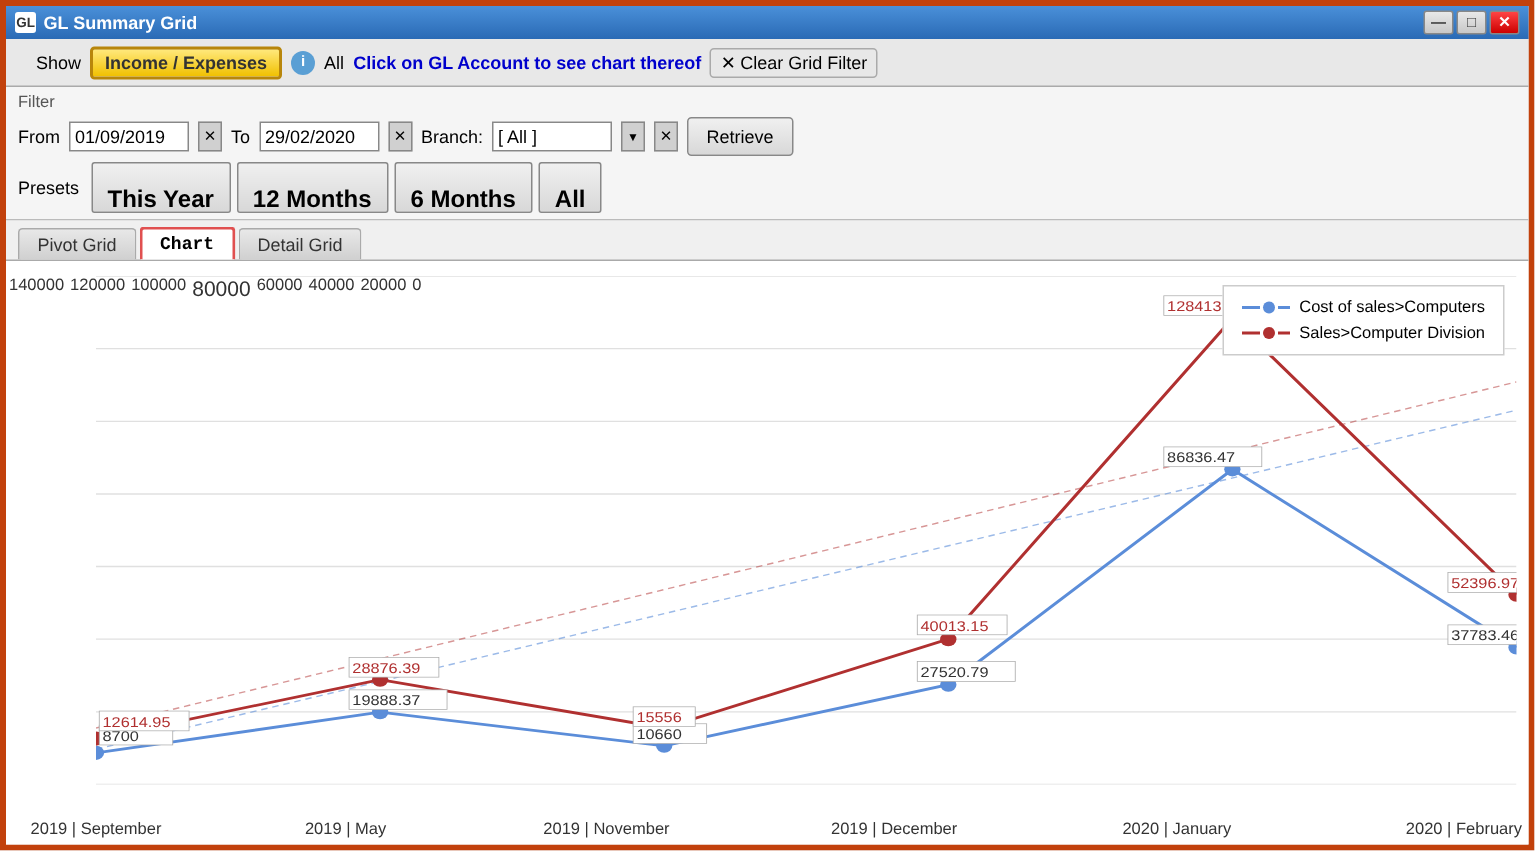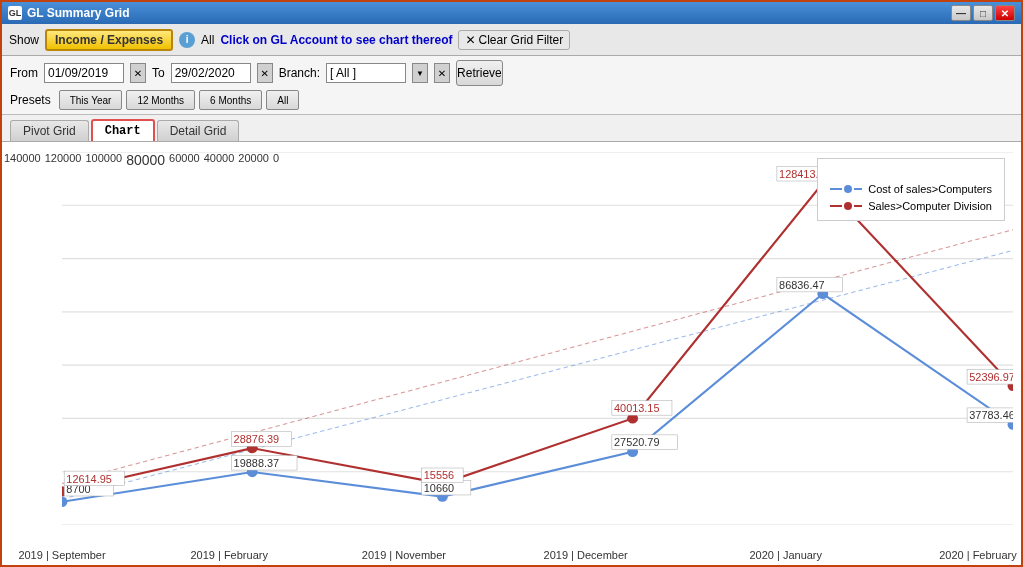--- a/index.html
+++ b/index.html
@@ -1,47 +1,47 @@
 <!DOCTYPE html>
 <html><head>
   <meta charset="utf-8">
   <style>
     * { box-sizing: border-box; margin: 0; padding: 0; }
     body { font-family: 'Segoe UI', Tahoma, Geneva, Verdana, sans-serif; font-size: 12px; background: #f0f0f0; }
     
-    .window { width: 1023px; height: 567px; border: 2px solid #c2410c; background: #f0f0f0; display: flex; flex-direction: column; }
+    .window { width: 1023px; height: 567px; border: 4px solid #c2410c; background: #f0f0f0; display: flex; flex-direction: column; }
     
     .title-bar { background: linear-gradient(to bottom, #4a90d9, #2a6ab5); color: white; height: 22px; display: flex; align-items: center; padding: 0 6px; font-size: 12px; font-weight: bold; user-select: none; }
     .title-bar-icon { width: 14px; height: 14px; margin-right: 5px; background: #fff; border-radius: 2px; display: flex; align-items: center; justify-content: center; font-size: 9px; color: #333; }
     .title-bar-title { flex: 1; }
     .title-bar-controls { display: flex; gap: 2px; }
     .title-bar-btn { width: 20px; height: 16px; background: linear-gradient(to bottom, #e8e8e8, #c8c8c8); border: 1px solid #888; border-radius: 2px; display: flex; align-items: center; justify-content: center; cursor: pointer; font-size: 10px; color: #333; }
     .title-bar-btn.close { background: linear-gradient(to bottom, #f44, #c00); color: white; }
 
-    .toolbar { background: #e8e8e8; border-bottom: 1px solid #aaa; padding: 4px 7px; display: flex; align-items: center; gap: 6px; height: 32px; }
+    .toolbar { background: #e8e8e8; border-bottom: 1px solid #aaa; padding: 4px 20px; display: flex; align-items: center; gap: 6px; height: 32px; }
     .show-label { font-size: 12px; }
     .btn-income { background: linear-gradient(to bottom, #ffe87c, #f0c000); border: 2px solid #b8860b; border-radius: 3px; padding: 2px 8px; font-size: 12px; font-weight: bold; color: #333; cursor: pointer; height: 22px; display: flex; align-items: center; }
     .btn-info { background: #5a9fd4; border-radius: 50%; width: 16px; height: 16px; display: flex; align-items: center; justify-content: center; color: white; font-size: 10px; font-weight: bold; }
     .all-label { font-size: 12px; }
     .click-label { color: #0000cc; font-size: 12px; font-weight: bold; }
     .btn-clear { display: flex; align-items: center; gap: 3px; background: #e8e8e8; border: 1px solid #aaa; border-radius: 3px; padding: 2px 6px; cursor: pointer; font-size: 12px; }
     
     .filter-section { background: #f5f5f5; border-bottom: 1px solid #bbb; padding: 4px 8px; }
     .filter-title { font-size: 11px; color: #555; margin-bottom: 4px; }
     .filter-row { display: flex; align-items: center; gap: 6px; }
     .filter-label { font-size: 12px; }
     .date-input { border: 1px solid #888; height: 20px; padding: 4px 3px; font-size: 12px; display: flex; align-items: center; background: white; min-width: 80px; }
     .input-clear { background: #d0d0d0; border: 1px solid #888; height: 20px; width: 16px; display: flex; align-items: center; justify-content: center; cursor: pointer; font-size: 10px; }
     .branch-select { border: 1px solid #888; height: 20px; padding: 0 3px; font-size: 12px; background: white; min-width: 80px; display: flex; align-items: center; }
     .dropdown-arrow { border: 1px solid #888; height: 20px; width: 16px; background: #d0d0d0; display: flex; align-items: center; justify-content: center; cursor: pointer; font-size: 8px; }
-    .btn-retrieve { background: linear-gradient(to bottom, #f0f0f0, #d8d8d8); border: 1px solid #888; border-radius: 3px; padding: 3px 0; font-size: 12px; cursor: pointer; height: 26px; }
+    .btn-retrieve { background: linear-gradient(to bottom, #f0f0f0, #d8d8d8); border: 1px solid #888; border-radius: 3px; padding: 3px 12px; font-size: 12px; cursor: pointer; height: 26px; }
     
     .presets-row { display: flex; align-items: center; gap: 4px; margin-top: 4px; }
     .preset-label { font-size: 12px; margin-right: 4px; }
-    .preset-btn { background: linear-gradient(to bottom, #f0f0f0, #d8d8d8); border: 1px solid #888; border-radius: 2px; padding: 1px 10px; font-size: 10px; cursor: pointer; height: 20px; }
+    .preset-btn { background: linear-gradient(to bottom, #f0f0f0, #d8d8d8); border: 1px solid #888; border-radius: 2px; padding: 16px 10px; font-size: 16px; cursor: pointer; height: 20px; font-weight: bold; }
     
     .tabs-row { display: flex; align-items: flex-end; padding: 4px 8px 0; background: #f0f0f0; border-bottom: 1px solid #aaa; }
     .tab { background: linear-gradient(to bottom, #e8e8e8, #d0d0d0); border: 1px solid #aaa; border-bottom: none; padding: 3px 12px; font-size: 12px; cursor: pointer; margin-right: 2px; border-radius: 3px 3px 0 0; color: #333; }
     .tab.active { background: white; border: 2px solid #e05050; border-bottom: none; font-weight: bold; color: #000; z-index: 2; position: relative; font-family: Liberation Mono, monospace; }
     
     .chart-area { flex: 1; background: white; position: relative; overflow: hidden; padding: 8px 8px 40px 60px; }
   </style>
 </head>
 <body>
 
@@ -63,20 +63,21 @@
     <div class="btn-info">i</div>
     <span class="all-label">All</span>
     <span class="click-label">Click on GL Account to see chart thereof</span>
     <div class="btn-clear">
       <span>✕</span>
       <span>Clear Grid Filter</span>
     </div>
   </div>
 
   <div class="filter-section">
+    <div class="filter-title">Filter</div>
     <div class="filter-row">
       <span class="filter-label">From</span>
       <div class="date-input">
         <span>01/09/2019</span>
       </div>
       <div class="input-clear">✕</div>
       <span class="filter-label">To</span>
       <div class="date-input">
         <span>29/02/2020</span>
       </div>
@@ -182,29 +183,29 @@
 
       <rect x="654" y="14" width="60" height="14" fill="white" stroke="#aaa" stroke-width="0.5"></rect>
       <text x="656" y="25" font-size="10" fill="#b03030">128413.03</text>
 
       <rect x="828" y="210" width="55" height="14" fill="white" stroke="#aaa" stroke-width="0.5"></rect>
       <text x="830" y="221" font-size="10" fill="#b03030">52396.97</text>
     </svg>
 
     <div style="position:absolute; bottom:4px; left:60px; right:8px; display:flex; justify-content:space-between;">
       <span style="font-size:11px; color:#333; text-align:center; width:100px; margin-left:-50px;">2019 | September</span>
-      <span style="font-size:11px; color:#333; text-align:center; width:90px; margin-left:-30px;">2019 | February</span>
+      <span style="font-size:11px; color:#333; text-align:center; width:90px; margin-left:-30px;">2019 | May</span>
       <span style="font-size:11px; color:#333; text-align:center; width:95px; margin-left:-20px;">2019 | November</span>
-      <span style="font-size:11px; color:#333; text-align:left; width:95px; margin-left:-10px;">2019 | December</span>
+      <span style="font-size:11px; color:#333; text-align:right; width:95px; margin-left:-10px;">2019 | December</span>
       <span style="font-size:11px; color:#333; text-align:center; width:90px; margin-left:0px;">2020 | January</span>
       <span style="font-size:11px; color:#333; text-align:center; width:90px; margin-right:-10px;">2020 | February</span>
     </div>
 
     <div style="position:absolute; top:16px; right:16px; background:white; border:1px solid #ccc; padding:8px 12px;">
-      <div style="display:flex; align-items:center; gap:6px; margin-bottom:5px;margin-top:16px;">
+      <div style="display:flex; align-items:center; gap:6px; margin-bottom:5px;">
         <div style="display:flex; align-items:center; gap:2px;">
           <span style="display:inline-block; width:12px; height:2px; background:#5b8dd9; vertical-align:middle;"></span>
           <span style="display:inline-block; width:8px; height:8px; border-radius:50%; background:#5b8dd9; vertical-align:middle;"></span>
           <span style="display:inline-block; width:8px; height:2px; background:#5b8dd9; vertical-align:middle;"></span>
         </div>
         <span style="font-size:11px;">Cost of sales&gt;Computers</span>
       </div>
       <div style="display:flex; align-items:center; gap:6px;">
         <div style="display:flex; align-items:center; gap:2px;">
           <span style="display:inline-block; width:12px; height:2px; background:#b03030; vertical-align:middle;"></span>

